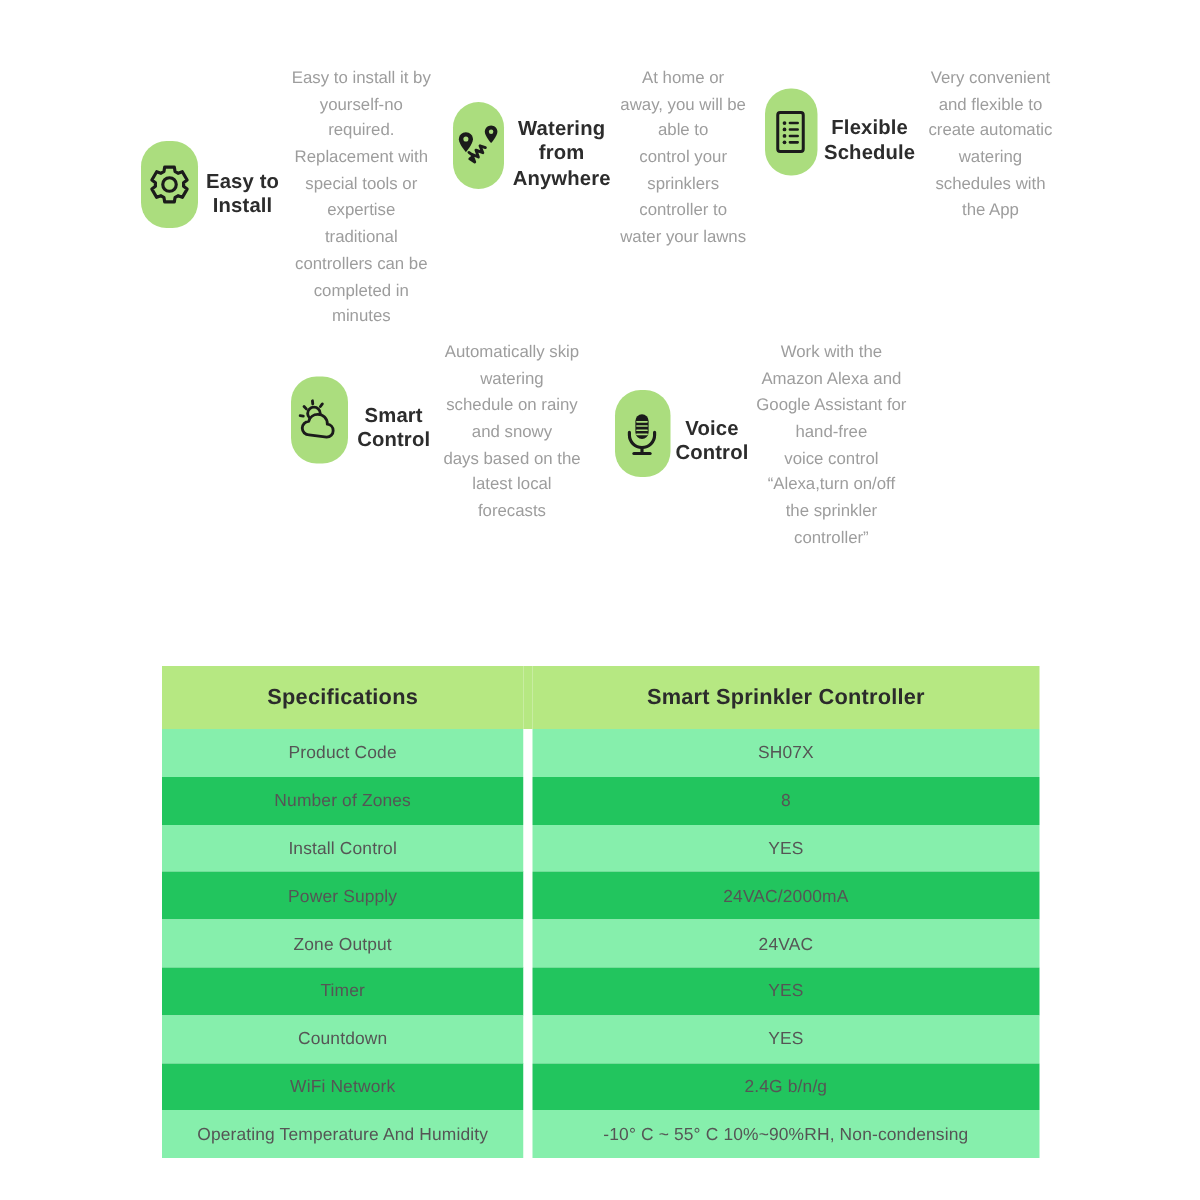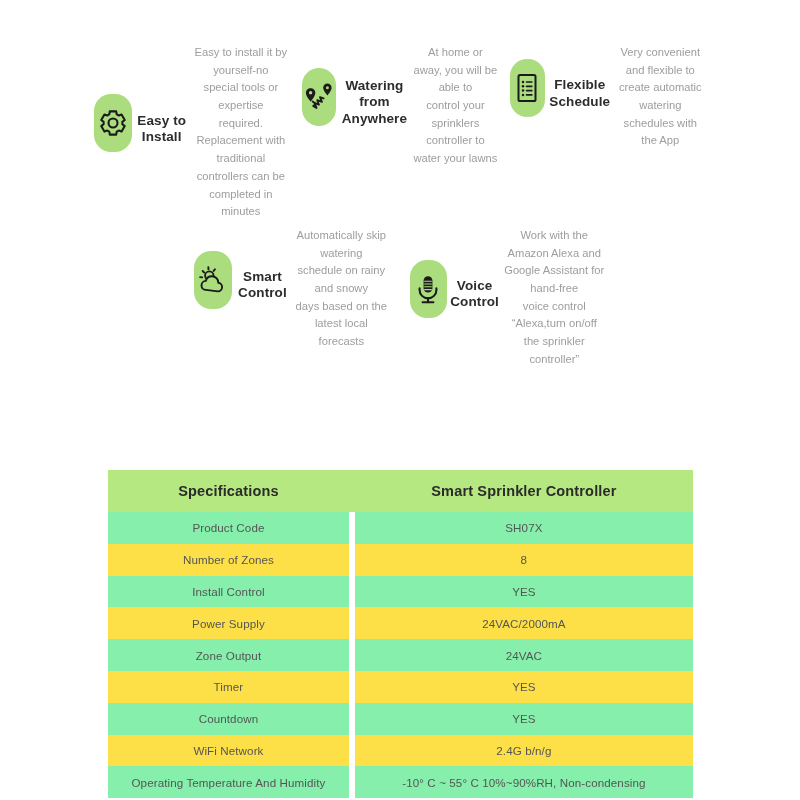--- a/index.html
+++ b/index.html
@@ -53,21 +53,21 @@
     color:#9d9d9d;
     line-height:1.58;
     max-width:180px;
   }
   .feature-desc .ln{display:block;}
 
   
   .spec-table{
     position:absolute;
     left:108px;
-    top:470px;
+    top:444px;
     width:585px;
     border-collapse:separate;
     border-spacing:0;
   }
   .spec-table tr{height:31.8px;}
   .spec-table th, .spec-table td{
     text-align:center;
     vertical-align:middle;
     padding:0;
     font-weight:normal;
@@ -88,41 +88,41 @@
     background:#ffffff;
     padding:0;
   }
 
   .spec-table td{
     font-size:11.6px;
     color:#555555;
     letter-spacing:.1px;
   }
   tr.shade td.cell{background:#86efac;}
-  tr.light td.cell{background:#fde047;}
+  tr.light td.cell{background:#22c55e;}
 </style>
 </head>
 <body>
 
 <div class="page">
 
   <div class="features-row features-row-1">
 
     <div class="feature feature-r1">
       <div class="icon-tile">
         <svg width="32" height="32" viewBox="0 0 32 32" fill="none" stroke="#1b1b1b" stroke-width="2.1" stroke-linejoin="round">
           <path d="M19.2 4.4h-6.4l-.5 3.0a9 9 0 0 0-2.0 1.16l-2.85-1.1-3.2 5.5 2.4 1.9a9 9 0 0 0 0 2.3l-2.4 1.9 3.2 5.5 2.85-1.1a9 9 0 0 0 2.0 1.16l.5 3.0h6.4l.5-3.0a9 9 0 0 0 2.0-1.16l2.85 1.1 3.2-5.5-2.4-1.9a9 9 0 0 0 0-2.3l2.4-1.9-3.2-5.5-2.85 1.1a9 9 0 0 0-2.0-1.16z"></path>
           <circle cx="16" cy="16" r="4.5"></circle>
         </svg>
       </div>
       <div class="feature-title">Easy to Install</div>
       <div class="feature-desc">
         <span class="ln">Easy to install it by yourself-no</span>
+        <span class="ln">required. Replacement with</span>
         <span class="ln">special tools or expertise</span>
-        <span class="ln">required. Replacement with</span>
         <span class="ln">traditional controllers can be</span>
         <span class="ln">completed in minutes</span>
       </div>
     </div>
 
     <div class="feature feature-r1">
       <div class="icon-tile">
         <svg width="34" height="32" viewBox="0 0 34 32" fill="none">
           <path d="M8.6 7.2c-2.6 0-4.7 2.1-4.7 4.7 0 3.3 4.7 8.6 4.7 8.6s4.7-5.3 4.7-8.6c0-2.6-2.1-4.7-4.7-4.7z" fill="#1b1b1b"></path>
           <circle cx="8.6" cy="11.7" r="1.7" fill="#abdd7e"></circle>

